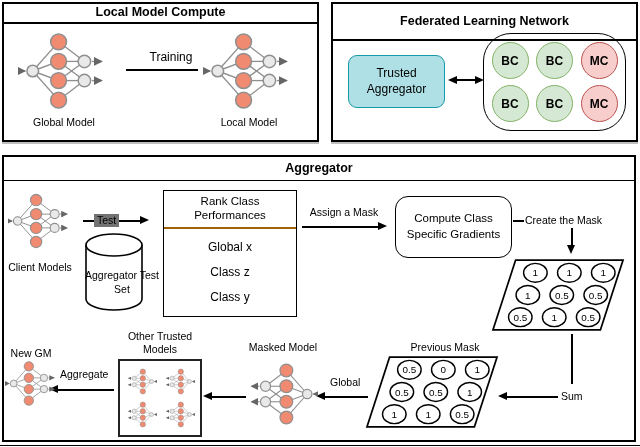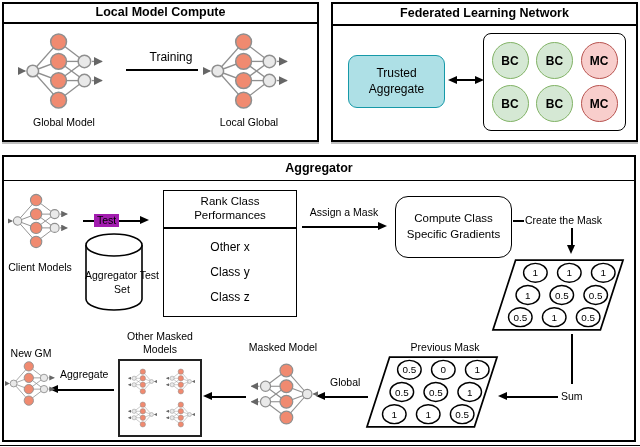--- a/index.html
+++ b/index.html
@@ -20,41 +20,41 @@
   .ah-r{position:absolute;width:0;height:0;border-top:4.5px solid transparent;
         border-bottom:4.5px solid transparent;border-left:9px solid #000;}
   .ah-l{position:absolute;width:0;height:0;border-top:4.5px solid transparent;
         border-bottom:4.5px solid transparent;border-right:9px solid #000;}
   .ah-d{position:absolute;width:0;height:0;border-left:4.5px solid transparent;
         border-right:4.5px solid transparent;border-top:9px solid #000;}
   .ta-box{position:absolute;background:var(--aggregator-fill);
           border:1.5px solid var(--aggregator-stroke);border-radius:9px;
           display:flex;align-items:center;justify-content:center;text-align:center;
           font-size:12px;line-height:1.3;box-sizing:border-box;}
-  .clients-wrap{position:absolute;border:1.7px solid #000;border-radius:8px;
+  .clients-wrap{position:absolute;border:1.7px solid #000;border-radius:28px;
           box-sizing:border-box;display:flex;flex-wrap:wrap;
           justify-content:space-evenly;align-content:space-evenly;padding:2px 0;}
   .client-circle{width:37px;height:37px;border-radius:50%;box-sizing:border-box;
           display:flex;align-items:center;justify-content:center;
           font-size:12px;font-weight:600;border:1.5px solid #000;}
   .client-circle.benign{background:var(--benign-fill);border-color:var(--benign-stroke);}
   .client-circle.malicious{background:var(--malicious-fill);border-color:var(--malicious-stroke);}
   .rank-box{position:absolute;border:1.6px solid #000;box-sizing:border-box;background:#fff;}
-  .rank-head{border-bottom:2px solid #000000;font-size:11.5px;text-align:center;
+  .rank-head{border-bottom:2px solid #a16207;font-size:11.5px;text-align:center;
           padding:3px 6px 4px;line-height:1.25;}
   .rank-classes{display:flex;flex-direction:column;justify-content:space-evenly;
           height:86px;}
   .rank-class{text-align:center;font-size:12px;}
   .round-box{position:absolute;border:1.6px solid #000;border-radius:13px;background:#fff;
           box-sizing:border-box;display:flex;align-items:center;justify-content:center;
           text-align:center;font-size:11.5px;line-height:1.35;padding:4px 10px;}
   .others-box{position:absolute;border:2px solid #222;box-sizing:border-box;background:#fff;
           display:flex;flex-wrap:wrap;justify-content:space-evenly;
           align-content:space-evenly;}
-  .onlabel{background:#a21caf;padding:0 3px;}
+  .onlabel{background:#737373;padding:0 3px;}
 </style>
 </head>
 <body>
 
 <div id="canvas">
 
   <svg width="0" height="0" style="position:absolute" aria-hidden="true">
     <defs>
       <marker id="ah" viewBox="0 0 10 10" refX="9" refY="5" markerWidth="7" markerHeight="7" orient="auto-start-reverse">
         <path d="M0,0 L10,5 L0,10 z" fill="#666"></path>
@@ -101,26 +101,26 @@
       <use href="#nn-r"></use>
     </svg>
   <div class="lbl" style="left:18px;top:116px;width:92px">Global Model</div>
 
   <div class="lbl md" style="left:134px;top:50px;width:74px">Training</div>
   <div class="hline" style="left:126px;top:69px;width:72px"></div>
 
   <svg class="abs" style="left:203px;top:31px" width="92" height="80">
       <use href="#nn-r"></use>
     </svg>
-  <div class="lbl" style="left:203px;top:116px;width:92px">Local Global</div>
+  <div class="lbl" style="left:203px;top:116px;width:92px">Local Model</div>
 
   <div class="panel shadow" style="left:331px;top:2px;width:307px;height:140px"></div>
-  <div class="ptitle" style="left:331px;top:2px;width:307px;height:24px">Federated Learning Network</div>
-
-  <div class="ta-box" style="left:348px;top:55px;width:97px;height:53px">Trusted Aggregate</div>
+  <div class="ptitle" style="left:331px;top:2px;width:307px;height:39px">Federated Learning Network</div>
+
+  <div class="ta-box" style="left:348px;top:55px;width:97px;height:53px">Trusted Aggregator</div>
 
   <div class="ah-l" style="left:448px;top:75.5px"></div>
   <div class="hline" style="left:456px;top:79.2px;width:21px"></div>
   <div class="ah-r" style="left:475px;top:75.5px"></div>
 
   <div class="clients-wrap" id="clients-grid" style="left:483px;top:33px;width:143px;height:98px">
       <div class="client-circle benign">BC</div>
       <div class="client-circle benign">BC</div>
       <div class="client-circle malicious">MC</div>
       <div class="client-circle benign">BC</div>
@@ -142,23 +142,23 @@
 
   <svg class="abs" style="left:85px;top:233px" width="58" height="78" viewBox="0 0 58 78">
     <path d="M1,12 L1,66 A28,11 0 0 0 57,66 L57,12" fill="#fff" stroke="#000" stroke-width="1.6"></path>
     <ellipse cx="29" cy="12" rx="28" ry="11" fill="#fff" stroke="#000" stroke-width="1.6"></ellipse>
   </svg>
   <div class="lbl" style="left:85px;top:269px;width:74px;line-height:1.3">Aggregator Test Set</div>
 
   <div class="rank-box" style="left:163px;top:190px;width:134px;height:127px">
     <div class="rank-head">Rank Class Performances</div>
     <div class="rank-classes" id="rank-classes">
-        <div class="rank-class">Other x</div>
+        <div class="rank-class">Global x</div>
+        <div class="rank-class">Class z</div>
         <div class="rank-class">Class y</div>
-        <div class="rank-class">Class z</div>
       </div>
   </div>
 
   <div class="lbl nowrap" style="left:299px;top:206px;width:90px">Assign a Mask</div>
   <div class="hline" style="left:302px;top:226px;width:78px"></div>
   <div class="ah-r" style="left:378px;top:222.3px"></div>
 
   <div class="round-box" style="left:395px;top:196px;width:117px;height:62px">Compute Class Specific Gradients</div>
 
   <div class="hline" style="left:513px;top:220px;width:11px"></div>
@@ -221,21 +221,21 @@
   <div class="hline" style="left:324px;top:396px;width:44px"></div>
 
   <div class="lbl nowrap" style="left:236px;top:341px;width:94px">Masked Model</div>
   <svg class="abs" style="left:246px;top:356px" width="72" height="76">
       <use href="#nn-l"></use>
     </svg>
 
   <div class="ah-l" style="left:203px;top:392.3px"></div>
   <div class="hline" style="left:211px;top:396px;width:35px"></div>
 
-  <div class="lbl" style="left:110px;top:330px;width:100px">Other Masked Models</div>
+  <div class="lbl" style="left:110px;top:330px;width:100px">Other Trusted Models</div>
   <div class="others-box" style="left:118px;top:359px;width:84px;height:78px">
     <svg width="32" height="27">
         <use href="#nn-l"></use>
       </svg>
     <svg width="32" height="27">
         <use href="#nn-l"></use>
       </svg>
     <svg width="32" height="27">
         <use href="#nn-l"></use>
       </svg>

